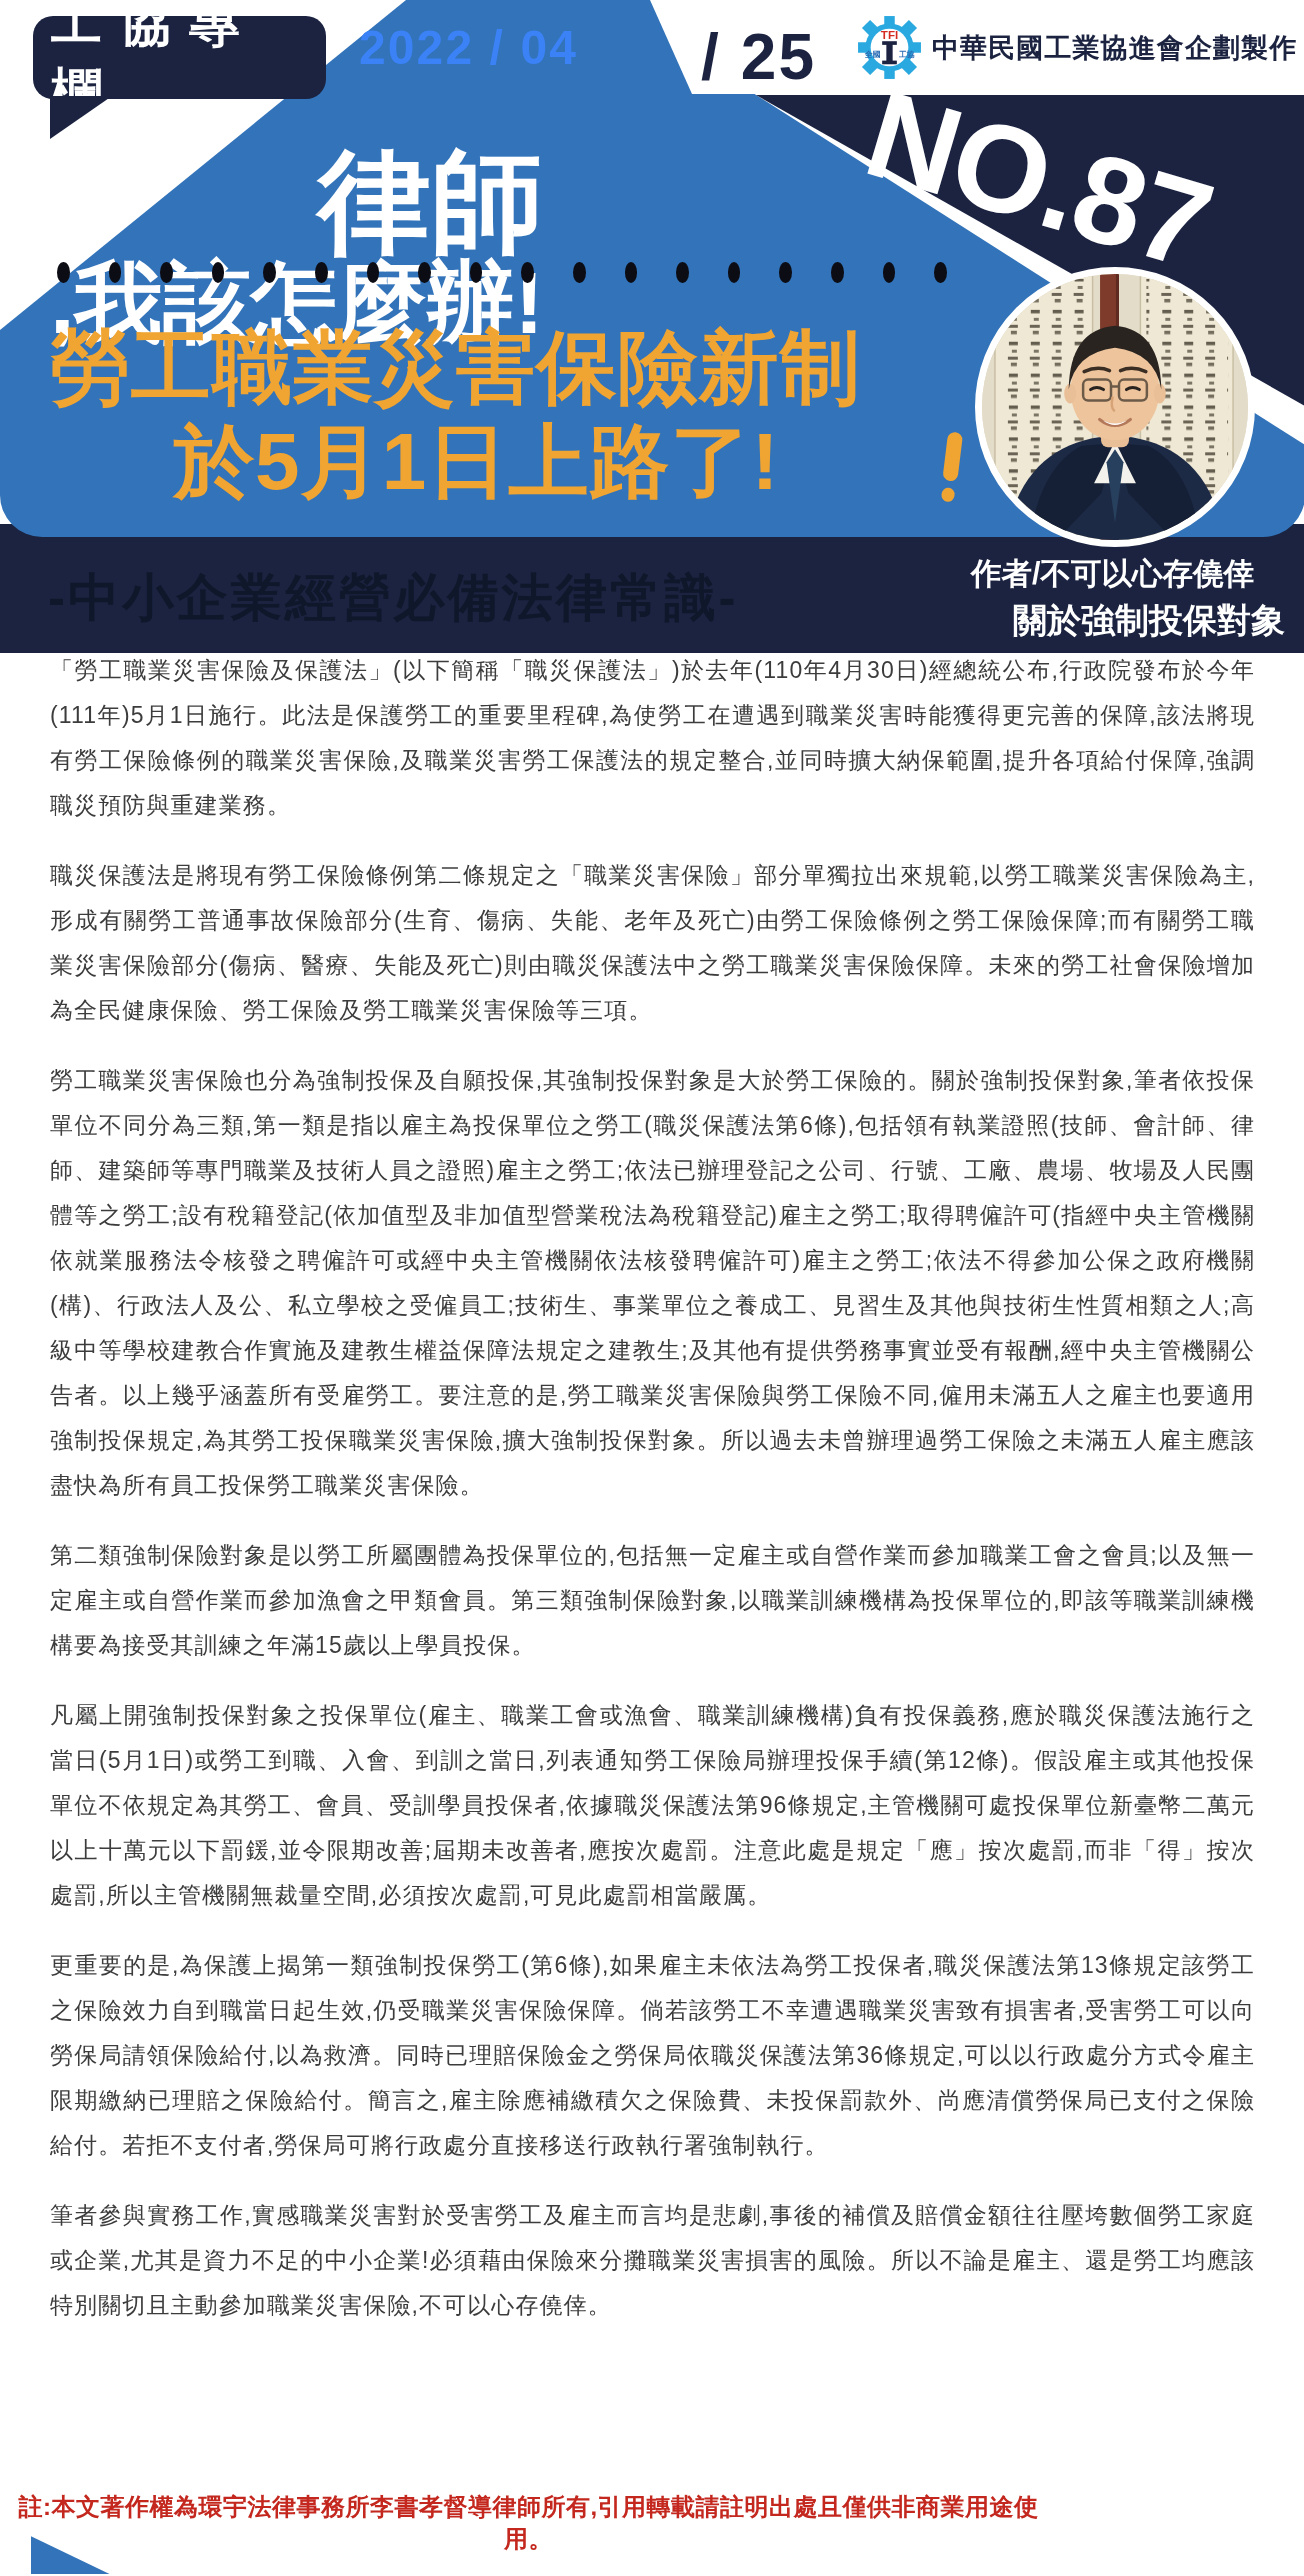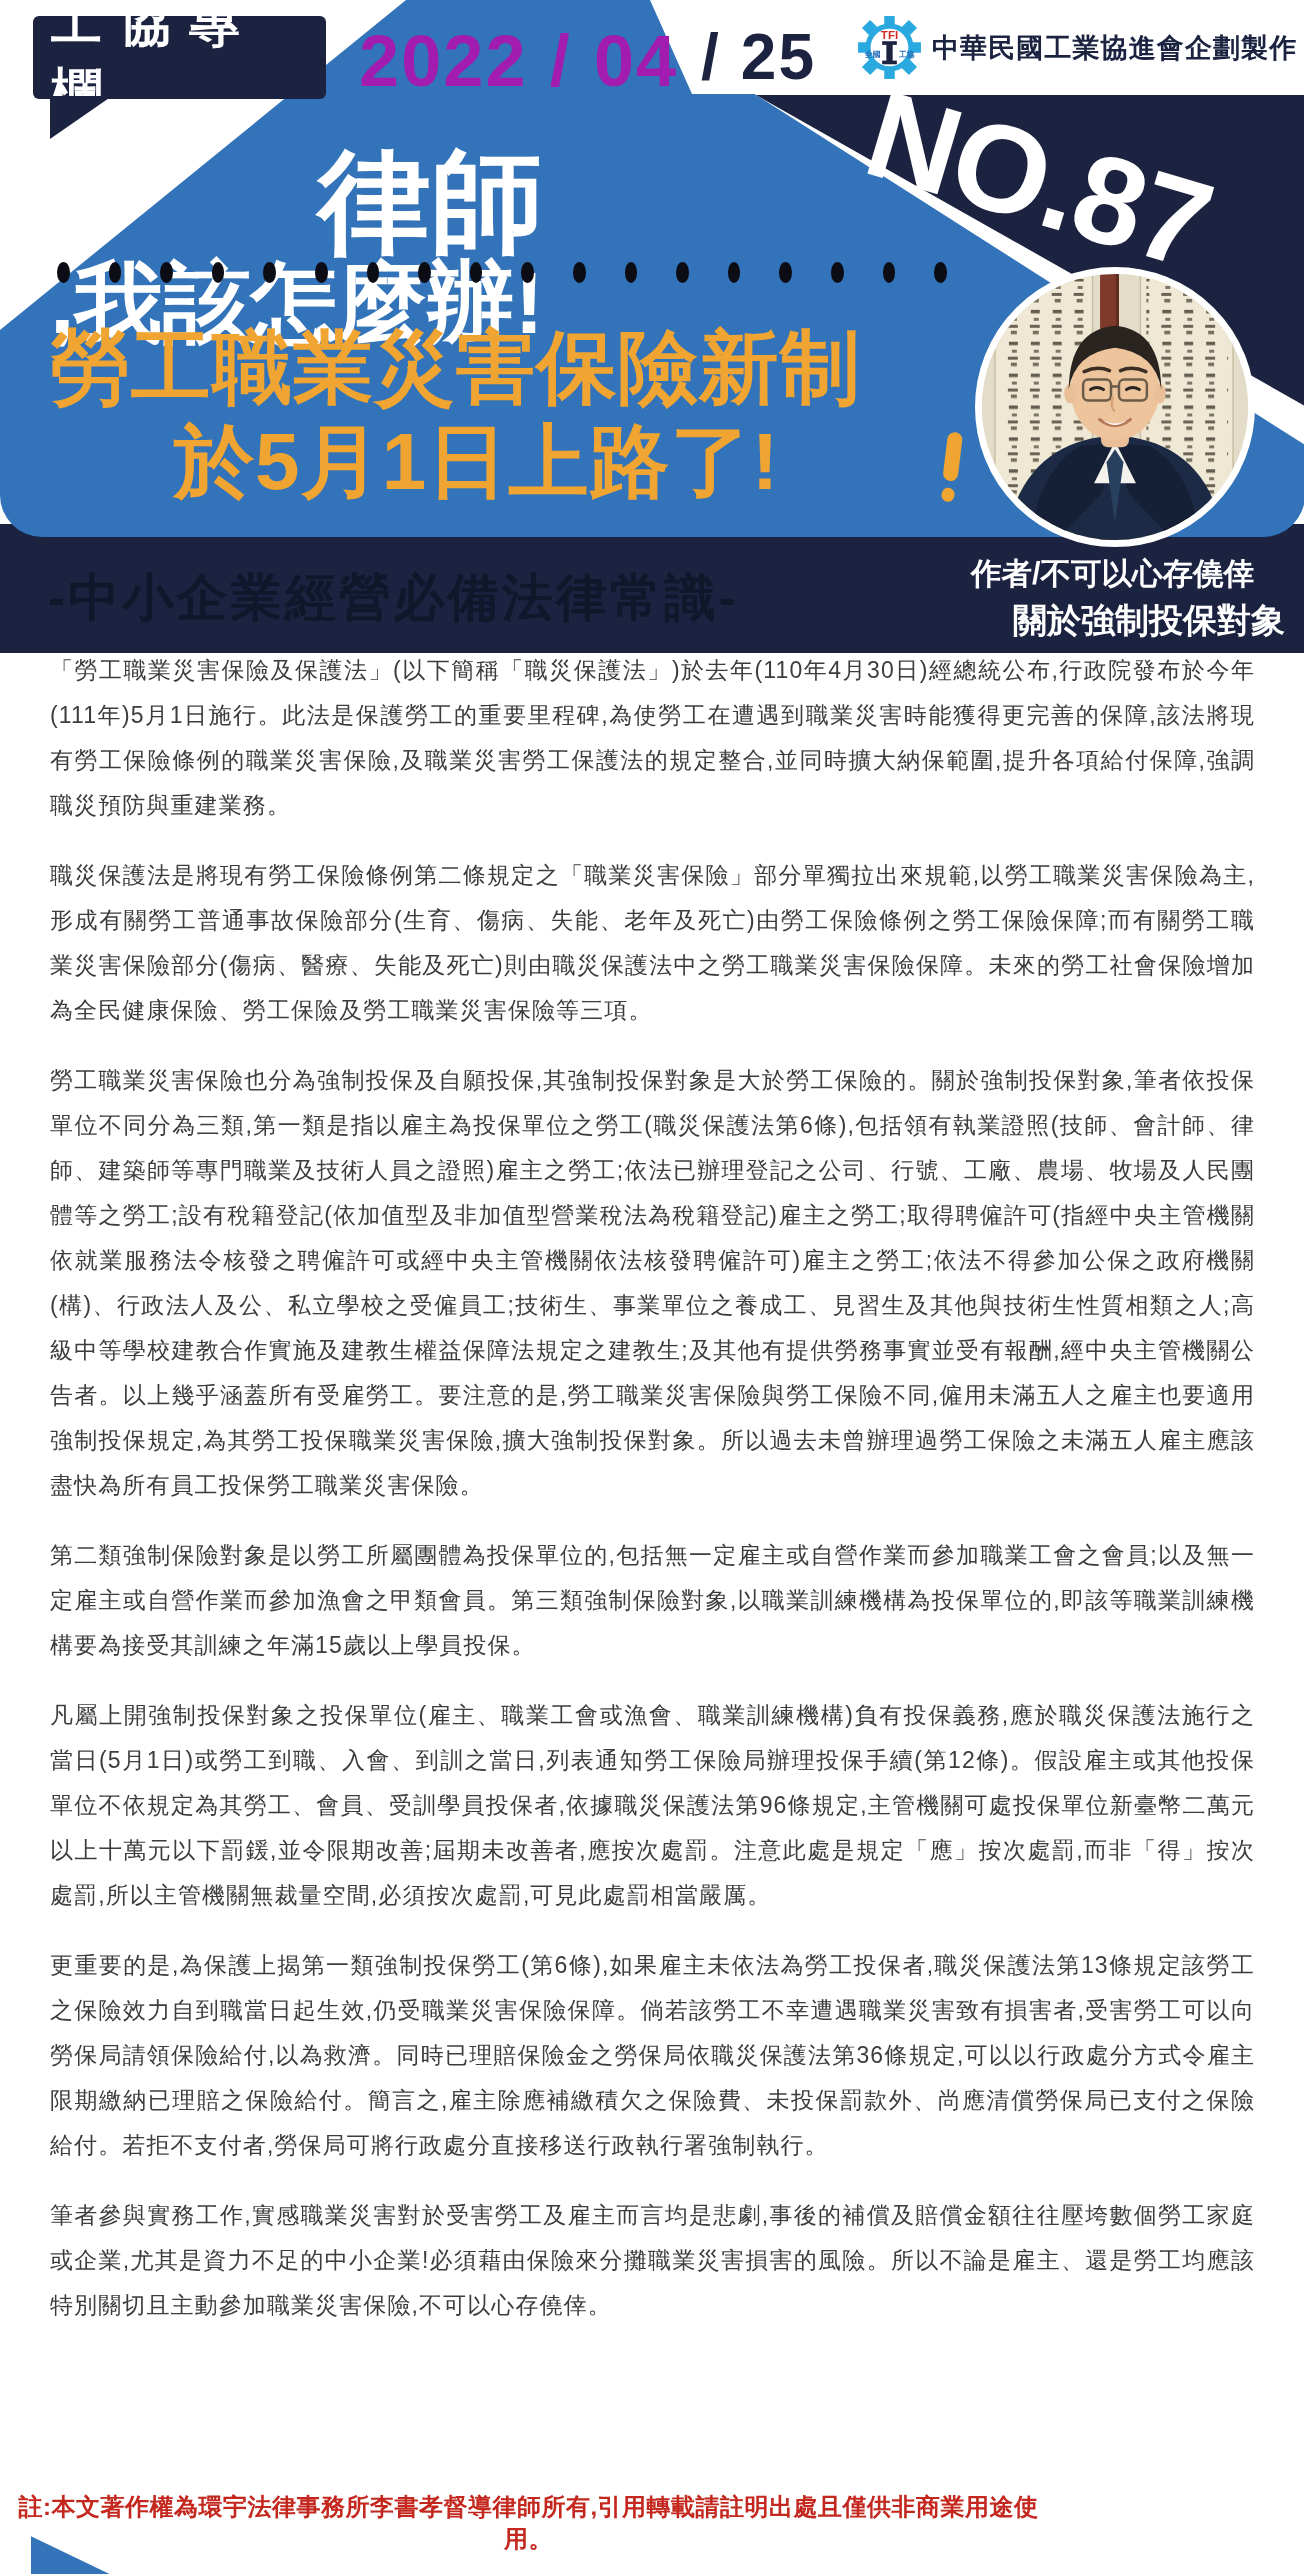--- a/index.html
+++ b/index.html
@@ -14,26 +14,26 @@
   .white-cut-topleft{position:absolute;left:0;top:0;width:406px;height:330px;background:#ffffff;
               clip-path:polygon(0 0,100% 0,0 100%);}
   .white-strip{position:absolute;left:0;top:0;width:1305px;height:94px;background:#ffffff;
               clip-path:polygon(650px 0,1305px 0,1305px 94px,692px 94px);}
   .navy-wedge-gap{position:absolute;left:0;top:0;width:1305px;height:474px;background:#ffffff;
               clip-path:polygon(731px 79px,1305px 79px,1305px 445px);}
   .navy-wedge{position:absolute;left:0;top:0;width:1305px;height:431px;background:#1b2341;
               clip-path:polygon(756px 95px,1305px 95px,1305px 406px);}
 
   .badge{position:absolute;left:33px;top:16.3px;width:293px;height:83px;background:#1b2341;
-         border-radius:6px;display:flex;align-items:center;justify-content:center;}
+         border-radius:20px;display:flex;align-items:center;justify-content:center;}
   .badge span{color:#ffffff;font-size:51px;font-weight:700;letter-spacing:18px;margin-left:18px;}
   .badge-tail{position:absolute;left:50px;top:96px;width:62px;height:43px;background:#1b2341;
          clip-path:polygon(0 0,100% 0,0 100%);}
 
-  .date-on-blue{position:absolute;left:359px;top:20px;font-size:72px;font-weight:700;color:#a21caf;letter-spacing:2.1px;}
+  .date-on-blue{position:absolute;left:359px;top:20px;font-size:48px;font-weight:700;color:#3b82f6;letter-spacing:2.1px;}
   .date-on-white{position:absolute;left:701px;top:20px;font-size:64px;font-weight:700;color:#1b2341;letter-spacing:2.1px;}
 
   .logo{position:absolute;left:857px;top:14.7px;width:65px;height:65px;}
   .publisher{position:absolute;left:932px;top:29.5px;font-size:27px;font-weight:700;color:#1b2341;letter-spacing:1.1px;}
 
   .no87{position:absolute;left:892px;top:62px;transform:rotate(16.5deg);transform-origin:left top;
         color:#ffffff;font-size:124px;font-weight:800;letter-spacing:-2.1px;white-space:nowrap;}
 
   .main-title{position:absolute;left:50px;top:146px;display:flex;align-items:flex-end;color:#ffffff;white-space:nowrap;flex-direction:column;}
   .main-title .big{font-size:113px;font-weight:900;line-height:1;}

